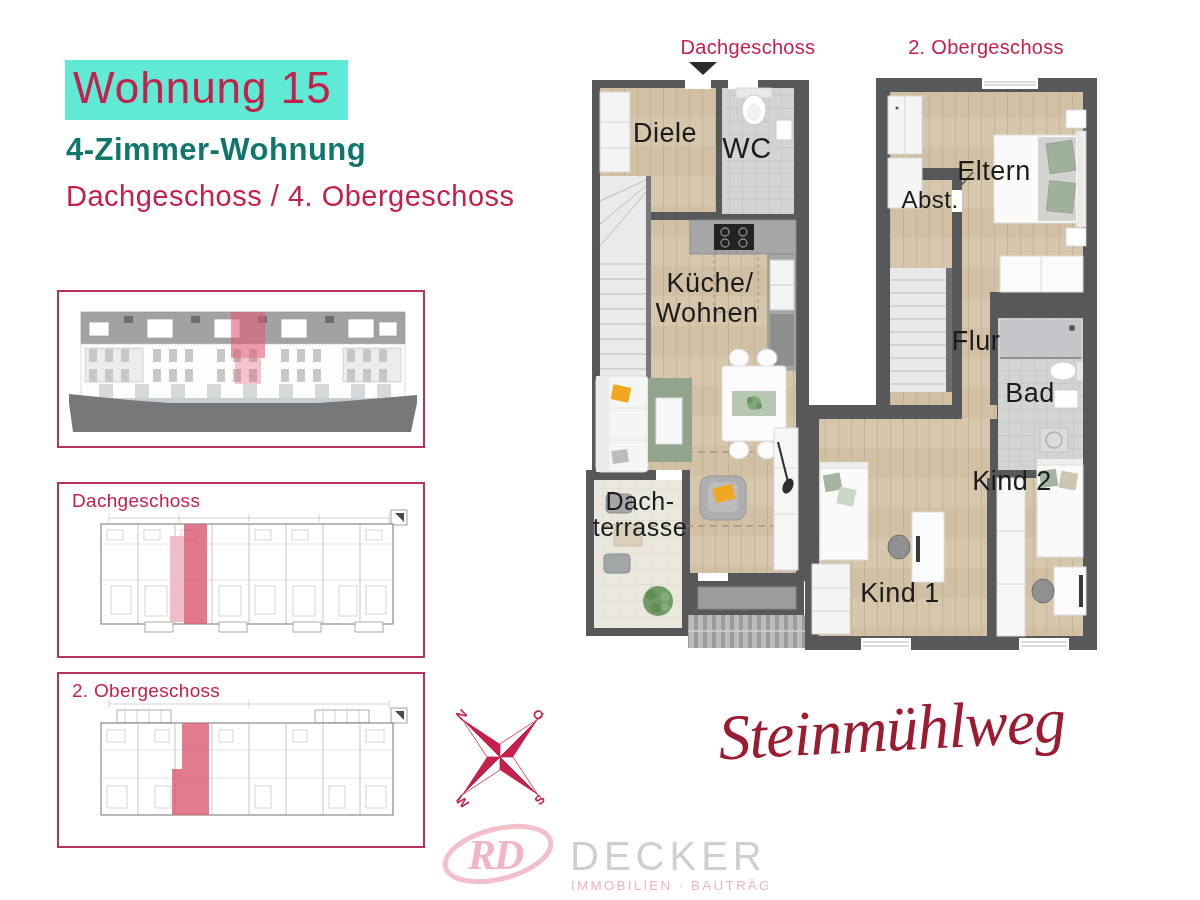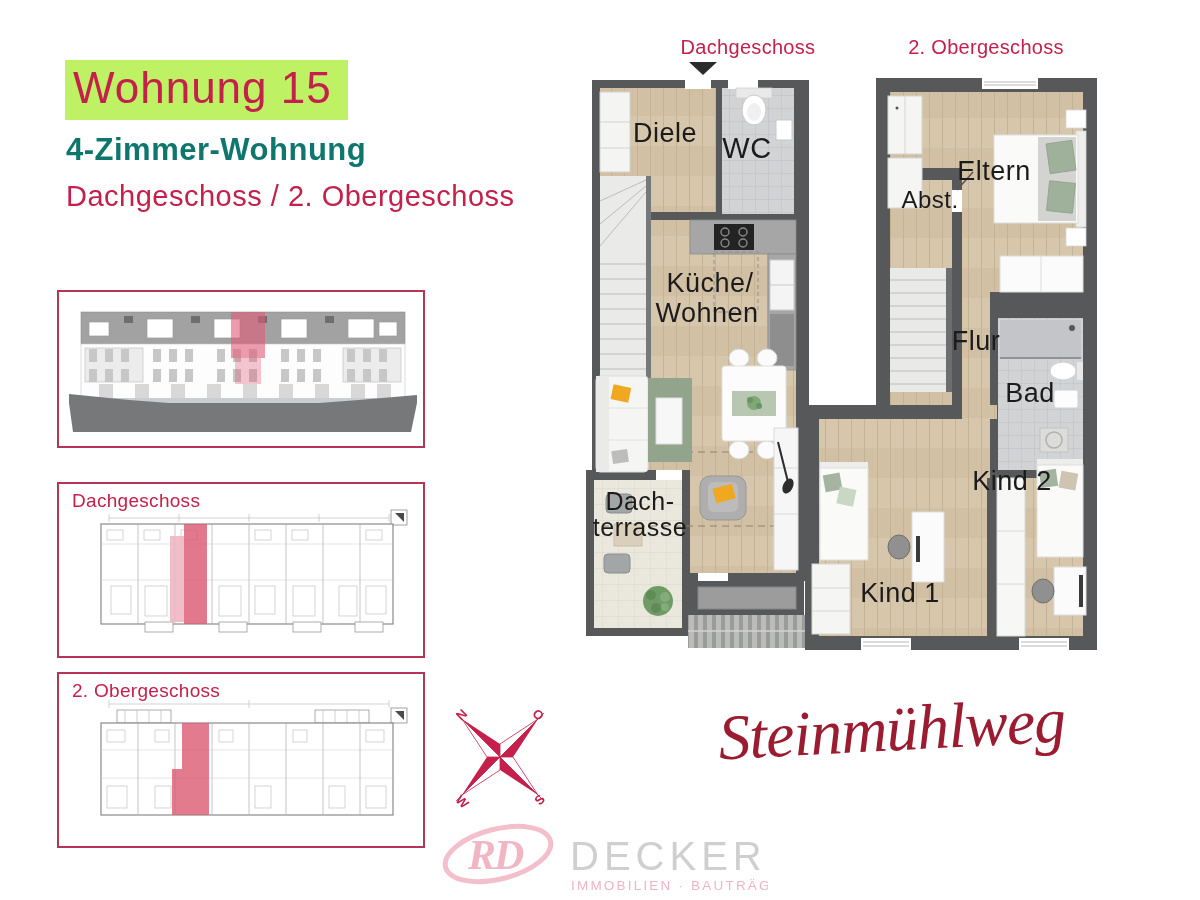--- a/index.html
+++ b/index.html
@@ -3,21 +3,21 @@
 <meta charset="utf-8">
 <style>
   html,body{margin:0;padding:0;}
   body{
     width:1200px;height:900px;background:#ffffff;overflow:hidden;position:relative;
     font-family:"Liberation Sans",sans-serif;
   }
   .abs{position:absolute;}
   
   #title-box{
-    left:65px;top:60px;background:#bef264;color:#c5204b;
+    left:65px;top:60px;background:#5eead4;color:#c5204b;
     font-size:44px;font-weight:400;letter-spacing:1px;
     padding:6px 16px 10px 8px;line-height:1;
   }
   #subtitle{left:66px;top:132px;color:#0f766e;font-size:31px;font-weight:700;letter-spacing:.5px;}
   #floors-line{left:66px;top:180px;color:#c5204b;font-size:29px;font-weight:400;letter-spacing:.5px;}
   
   .ov-box{border:2px solid #b53457;background:#fff;box-sizing:border-box;}
   #box-elevation{left:57px;top:290px;width:368px;height:158px;}
   #box-dg{left:57px;top:482px;width:368px;height:176px;}
   #box-og{left:57px;top:672px;width:368px;height:176px;}
@@ -57,21 +57,21 @@
     </pattern>
     <pattern id="hatch" width="9" height="20" patternUnits="userSpaceOnUse">
       <rect width="9" height="20" fill="#bcbdbb"></rect>
       <rect width="4" height="20" fill="#9a9c9a"></rect>
     </pattern>
   </defs>
 </svg>
 
 <div class="abs" id="title-box">Wohnung 15</div>
 <div class="abs" id="subtitle">4-Zimmer-Wohnung</div>
-<div class="abs" id="floors-line">Dachgeschoss / 2. Obergeschoss</div>
+<div class="abs" id="floors-line">Dachgeschoss / 4. Obergeschoss</div>
 
 <div class="abs ov-box" id="box-elevation">
   <svg width="364" height="154" viewBox="0 0 364 154">
     <g>
       <rect x="22" y="20" width="324" height="32" fill="#a2a2a2" stroke="#8e8e8e" stroke-width="0.6"></rect>
       <g fill="#ffffff" stroke="#9a9a9a" stroke-width="0.7">
         <rect x="30" y="30" width="20" height="14"></rect>
           <rect x="88" y="27" width="26" height="19"></rect>
         <rect x="155" y="27" width="26" height="19"></rect>
           <rect x="222" y="27" width="26" height="19"></rect>

